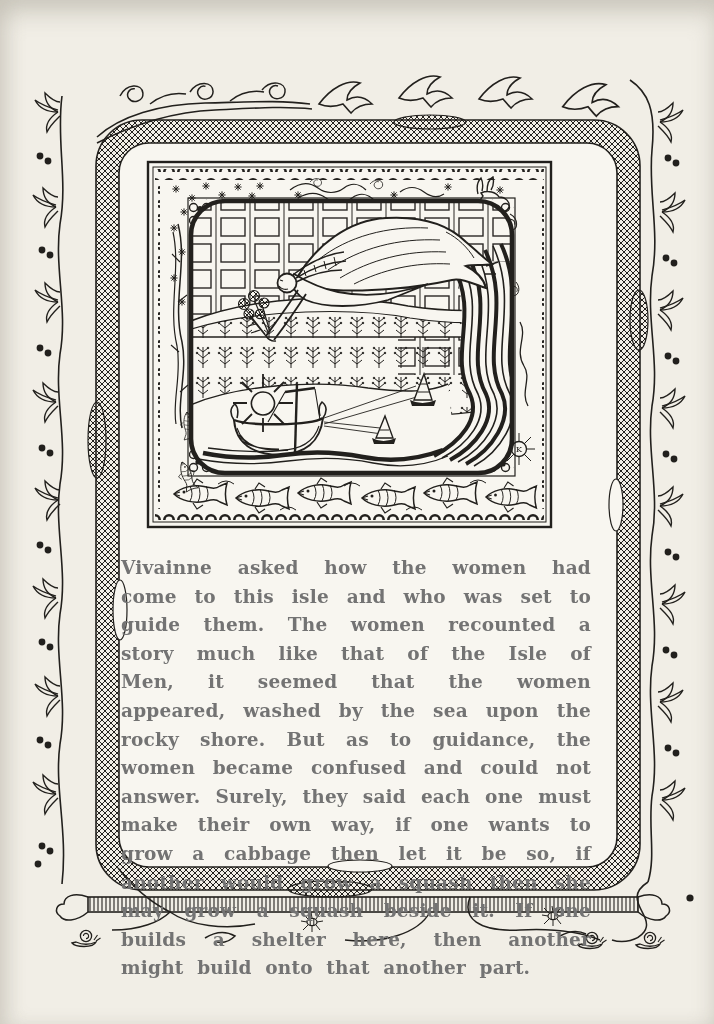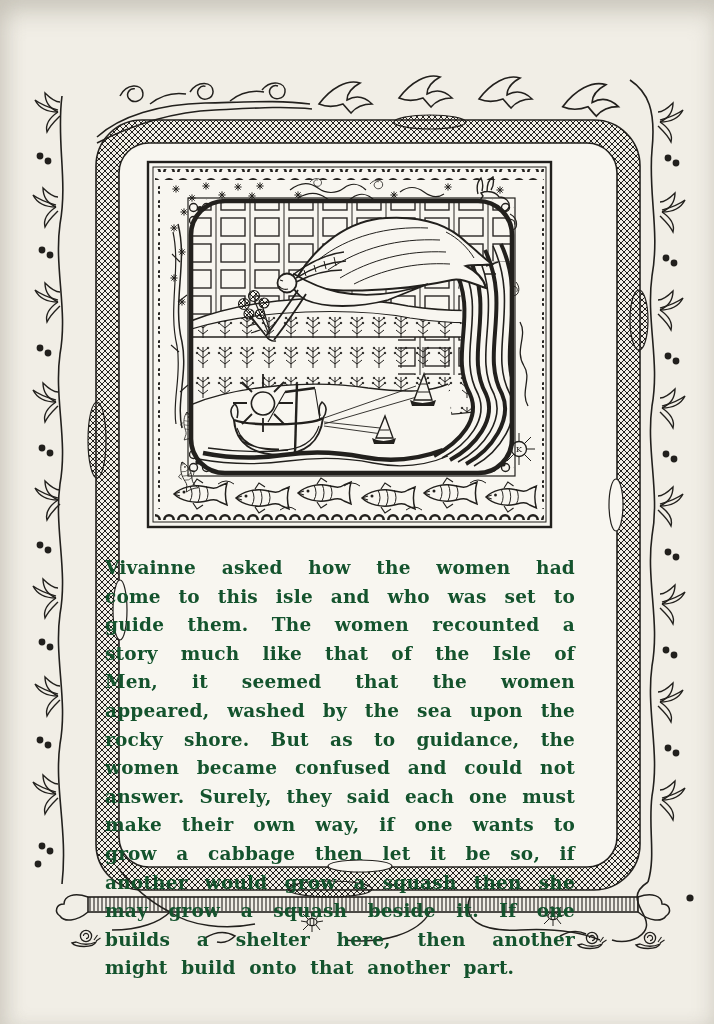--- a/index.html
+++ b/index.html
@@ -1,21 +1,21 @@
 <!DOCTYPE html>
 <html><head>
 <meta charset="utf-8">
 <style>
   html,body{margin:0;padding:0;background:#e8e5dd;}
   .page{position:relative;width:714px;height:1024px;background:#f1eee6;overflow:hidden;
         font-family:"DejaVu Serif", serif;}
   .page .shade{position:absolute;inset:0;pointer-events:none;
         box-shadow:inset 0 14px 22px rgba(120,115,100,.25), inset 10px 0 18px rgba(120,115,100,.12);}
   svg.art{position:absolute;left:0;top:0;}
-  .story{position:absolute;left:105px;top:554px;width:470px;color:#14532d;}
+  .story{position:absolute;left:121px;top:554px;width:470px;color:#737373;}
   .story p{margin:0;font-size:18.5px;line-height:28.6px;font-weight:bold;
         text-align:justify;text-align-last:left;word-spacing:7px;letter-spacing:.2px;}
   .ink{stroke:#22201d;fill:none;}
 </style>
 </head>
 <body>
 
 <div class="page">
 <svg class="art" width="714" height="1024" viewBox="0 0 714 1024">
 <defs>

